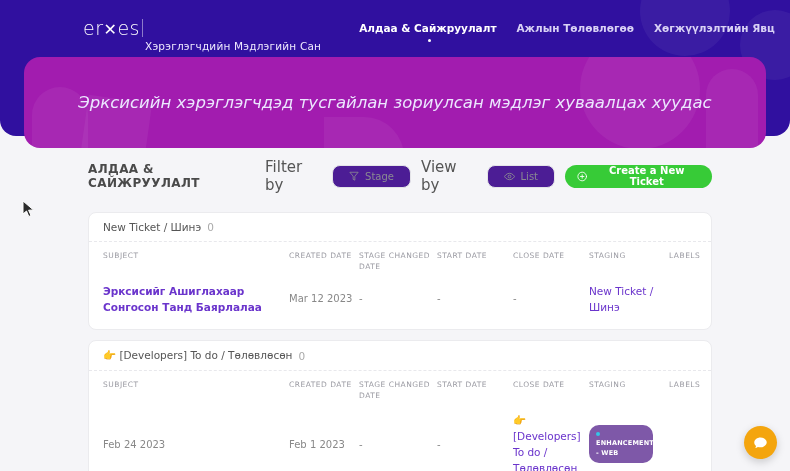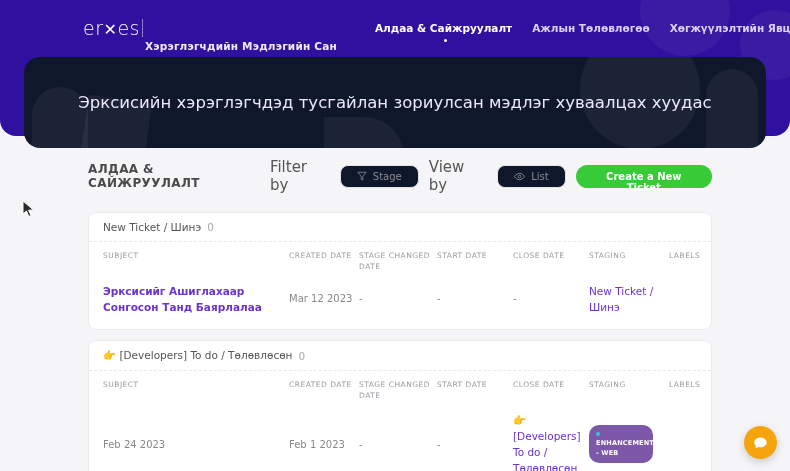--- a/index.html
+++ b/index.html
@@ -8,44 +8,44 @@
   .screen { position: relative; width: 790px; height: 471px; overflow: hidden; background: #f5f5f8; }
 
   
   .topband { position: relative; width: 790px; height: 136px; background: #30109f; border-radius: 0 0 16px 16px; }
   .band-deco { position: absolute; border-radius: 50%; background: rgba(255,255,255,0.05); }
   .topbar { position: relative; display: flex; align-items: center; height: 56px; padding: 0 80px 0 83px; z-index: 2; }
   .logo-area { display: flex; align-items: center; gap: 2px; white-space: nowrap; }
   .logo { color: #fff; font-size: 19px; font-weight: 300; letter-spacing: 0.5px; }
   .logo-x { font-size: 16px; font-weight: 400; }
   .logo-divider { width: 1px; height: 18px; background: rgba(255,255,255,0.45); }
-  .logo-subtitle { color: #efeaff; font-size: 10.5px; font-weight: 700; letter-spacing: 0.2px; margin-top: 35px; }
+  .logo-subtitle { color: #efeaff; font-size: 10.5px; font-weight: 400; letter-spacing: 0.2px; margin-top: 35px; }
   .nav { display: flex; gap: 20px; margin-left: 38px; }
   .nav-item { position: relative; color: #d9d2f5; font-size: 10.5px; font-weight: 600; cursor: pointer; white-space: nowrap; }
   .nav-item.active { color: #ffffff; font-weight: 700; }
   .nav-item.active::after { content: ""; position: absolute; left: 50%; bottom: -8px; width: 3px; height: 3px; border-radius: 50%; background: #fff; }
 
   
-  .hero { position: absolute; left: 24px; top: 57px; width: 742px; height: 91px; background: #0f172a; border-radius: 16px; overflow: hidden; display: flex; align-items: center; justify-content: center; }
+  .hero { position: absolute; left: 24px; top: 57px; width: 742px; height: 91px; background: #a21caf; border-radius: 16px; overflow: hidden; display: flex; align-items: center; justify-content: center; font-style: italic; }
   .hero-title { position: relative; z-index: 2; color: #ece7ff; font-size: 16.5px; font-weight: 500; text-align: center; padding: 0 30px; }
   .shape { position: absolute; background: rgba(255,255,255,0.055); }
   .shape.s1 { left: 8px; top: 30px; width: 56px; height: 70px; border-radius: 56px 56px 0 0; }
   .shape.s2 { left: 60px; top: 42px; width: 64px; height: 64px; transform: rotate(8deg); }
   .shape.s3 { left: 556px; top: -28px; width: 120px; height: 120px; border-radius: 50%; }
   .shape.s4 { left: 682px; top: 12px; width: 52px; height: 110px; border-radius: 26px; }
   .shape.s5 { left: 300px; top: 60px; width: 80px; height: 50px; border-radius: 0 40px 0 0; }
 
   
   .content { padding: 22px 78px 0 88px; }
   .toolbar { display: flex; align-items: center; margin-bottom: 18px; }
   .section-title { font-size: 12px; font-weight: 700; color: #4a4a4a; letter-spacing: 0.4px; }
   .toolbar-right { margin-left: auto; display: flex; align-items: center; gap: 10px; }
   .filter-label { font-size: 15px; color: #555; }
-  .pill-btn { display: flex; align-items: center; gap: 6px; height: 23px; padding: 0 16px; background: #0f172a; border: 1px solid #e4e4e8; border-radius: 8px; color: #8a8a92; font-size: 10px; font-family: inherit; cursor: pointer; }
-  .create-btn { display: flex; align-items: center; gap: 6px; height: 23px; padding: 0 12px; background: #37cb37; border: none; border-radius: 14px; color: #ffffff; font-size: 10px; font-weight: 600; font-family: inherit; cursor: pointer; flex-direction: column; }
+  .pill-btn { display: flex; align-items: center; gap: 6px; height: 23px; padding: 0 16px; background: #4c1d95; border: 1px solid #e4e4e8; border-radius: 8px; color: #8a8a92; font-size: 10px; font-family: inherit; cursor: pointer; }
+  .create-btn { display: flex; align-items: center; gap: 6px; height: 23px; padding: 0 12px; background: #37cb37; border: none; border-radius: 14px; color: #ffffff; font-size: 10px; font-weight: 600; font-family: inherit; cursor: pointer; }
 
   
   .card { background: #ffffff; border: 1px solid #ebebee; border-radius: 8px; margin-bottom: 10px; overflow: hidden; }
   .card-header { display: flex; align-items: center; padding: 8px 14px; border-bottom: 1px dashed #e8e8ec; cursor: pointer; }
   .card-title { font-size: 10.5px; color: #555; }
   .card-count { font-size: 10.5px; color: #aaa; margin-left: 6px; }
   .tgrid { display: grid; grid-template-columns: 182px 66px 74px 72px 72px 76px 1fr; column-gap: 4px; padding: 0 6px 0 14px; }
   .cols { padding-top: 8px; padding-bottom: 4px; }
   .col-h { font-size: 7.5px; font-weight: 400; color: #9a9aa2; letter-spacing: 0.5px; line-height: 1.5; }
   .trow { align-items: center; padding-top: 6px; padding-bottom: 14px; }

